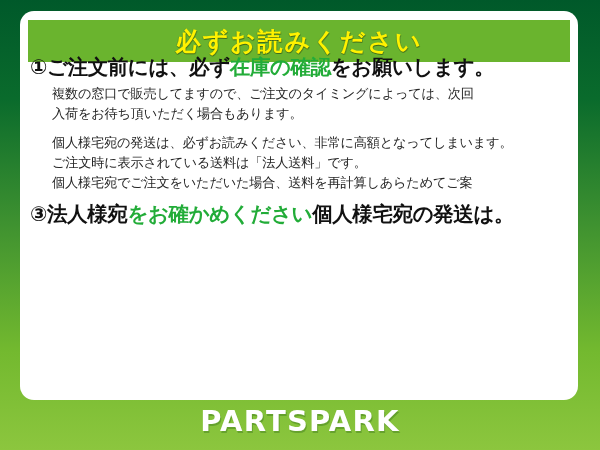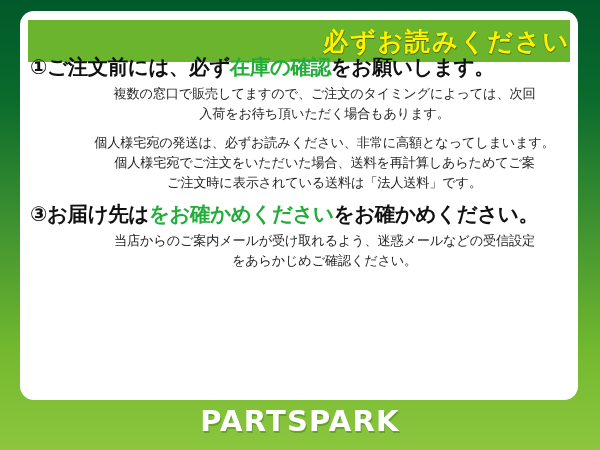--- a/index.html
+++ b/index.html
@@ -44,21 +44,21 @@
   
   .header-band {
     position: absolute;
     left: 8px;
     top: 9px;
     width: 542px;
     height: 42px;
     background: #6ab42e;
     display: flex;
     align-items: center;
-    justify-content: flex-end;
+    justify-content: center;
   }
   .header-title {
     color: #fff200;
     font-size: 25px;
     font-weight: bold;
     letter-spacing: 2px;
     line-height: 1;
     text-shadow:
       0 1px 0 rgba(0,0,0,0.28),
       1px 1px 0 rgba(0,0,0,0.18),
@@ -98,21 +98,21 @@
 
   .item-body {
     margin-top: 3px;
     padding-left: 22px;
     color: #262626;
     font-size: 13.2px;
     font-weight: normal;
     line-height: 1.52;
     letter-spacing: -0.2px;
   }
-  .item-body .line { display: block; white-space: nowrap; text-align: center; }
+  .item-body .line { display: block; white-space: nowrap; }
 
   
   .footer {
     position: absolute;
     left: 0;
     top: 400px;
     width: 600px;
     height: 42px;
     display: flex;
     align-items: center;
@@ -147,32 +147,28 @@
         </div>
         <div class="item-body">
           <span class="line">複数の窓口で販売してますので、ご注文のタイミングによっては、次回</span>
           <span class="line">入荷をお待ち頂いただく場合もあります。</span>
         </div>
       </div>
 
       <div class="item">
         <div class="item-body">
           <span class="line">個人様宅宛の発送は、必ずお読みください、非常に高額となってしまいます。</span>
+          <span class="line">ご注文時に表示されている送料は「法人送料」です。</span>
           <span class="line">個人様宅宛でご注文をいただいた場合、送料を再計算しあらためてご案</span>
-          <span class="line">ご注文時に表示されている送料は「法人送料」です。</span>
         </div>
       </div>
 
       <div class="item">
         <div class="item-head">
-          <span>③</span><span>お届け先は</span><span class="hl">をお確かめください</span><span>をお確かめください。</span>
-        </div>
-        <div class="item-body">
-          <span class="line">当店からのご案内メールが受け取れるよう、迷惑メールなどの受信設定</span>
-          <span class="line">をあらかじめご確認ください。</span>
+          <span>③</span><span>法人様宛</span><span class="hl">をお確かめください</span><span>個人様宅宛の発送は。</span>
         </div>
       </div>
 
     </div>
   </div>
 
   <div class="footer">
     <span class="logo">PARTSPARK</span>
   </div>
 

